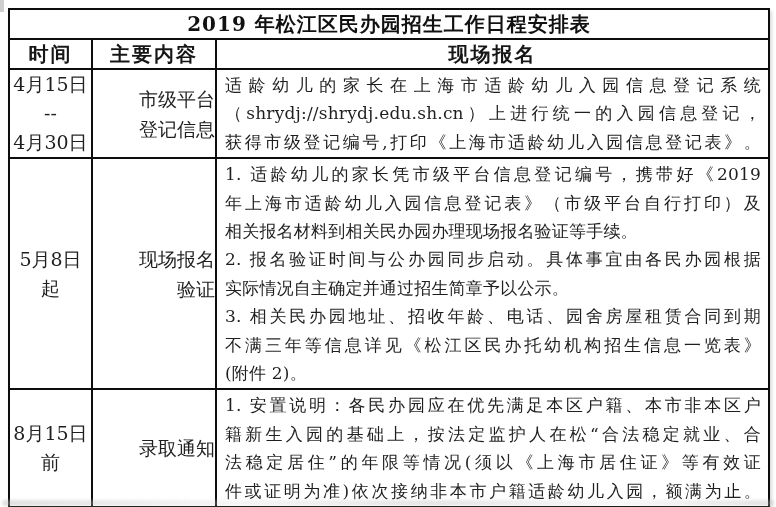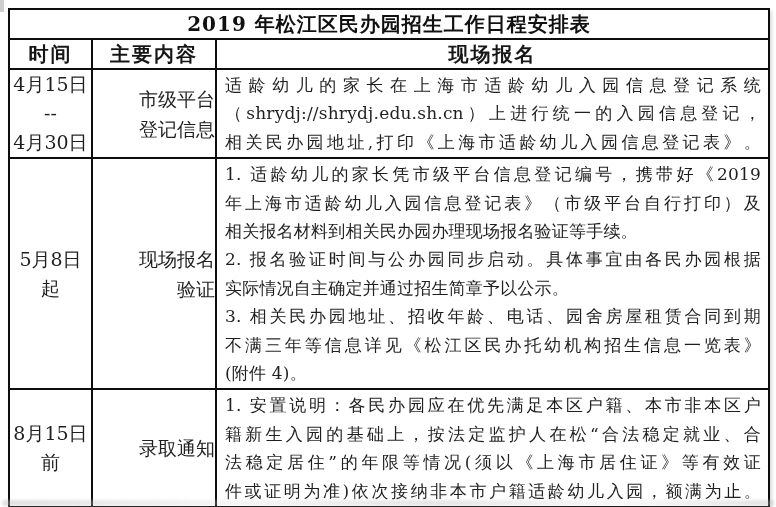--- a/index.html
+++ b/index.html
@@ -122,41 +122,41 @@
             <div class="line">--</div>
             <div class="line">4月30日</div>
           </td>
         <td class="content-cell">
             <div class="line">市级平台</div>
             <div class="line">登记信息</div>
           </td>
         <td class="desc-cell">
             <div class="line">适龄幼儿的家长在上海市适龄幼儿入园信息登记系统</div>
             <div class="line">（shrydj://shrydj.edu.sh.cn）上进行统一的入园信息登记，</div>
-            <div class="line">相关民办园地址,打印《上海市适龄幼儿入园信息登记表》。</div>
+            <div class="line">获得市级登记编号,打印《上海市适龄幼儿入园信息登记表》。</div>
           </td>
       </tr>
       <tr class="r2">
         <td class="time-cell">
             <div class="line">5月8日</div>
             <div class="line">起</div>
           </td>
         <td class="content-cell">
             <div class="line">现场报名</div>
             <div class="line">验证</div>
           </td>
         <td class="desc-cell">
             <div class="line">1. 适龄幼儿的家长凭市级平台信息登记编号，携带好《2019</div>
             <div class="line">年上海市适龄幼儿入园信息登记表》（市级平台自行打印）及</div>
             <div class="line">相关报名材料到相关民办园办理现场报名验证等手续。</div>
             <div class="line">2. 报名验证时间与公办园同步启动。具体事宜由各民办园根据</div>
             <div class="line">实际情况自主确定并通过招生简章予以公示。</div>
             <div class="line">3. 相关民办园地址、招收年龄、电话、园舍房屋租赁合同到期</div>
             <div class="line">不满三年等信息详见《松江区民办托幼机构招生信息一览表》</div>
-            <div class="line">(附件 4)。</div>
+            <div class="line">(附件 2)。</div>
           </td>
       </tr>
       <tr class="r3">
         <td class="time-cell">
             <div class="line">8月15日</div>
             <div class="line">前</div>
           </td>
         <td class="content-cell">
             <div class="line">录取通知</div>
           </td>

